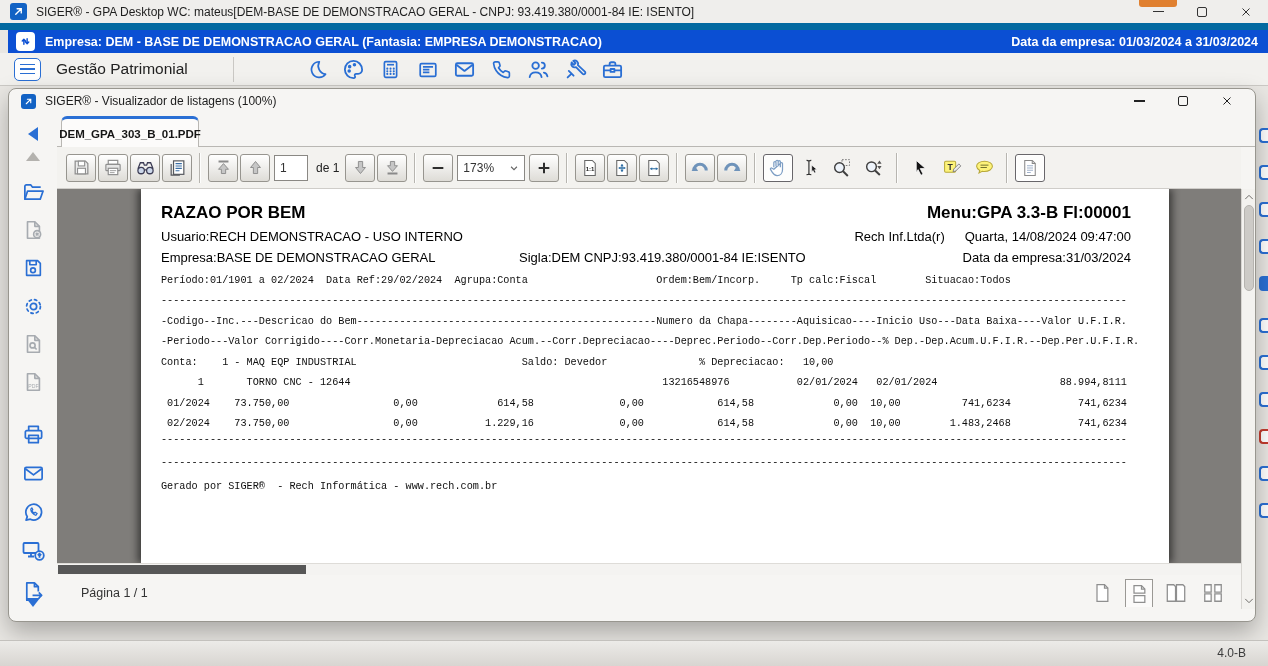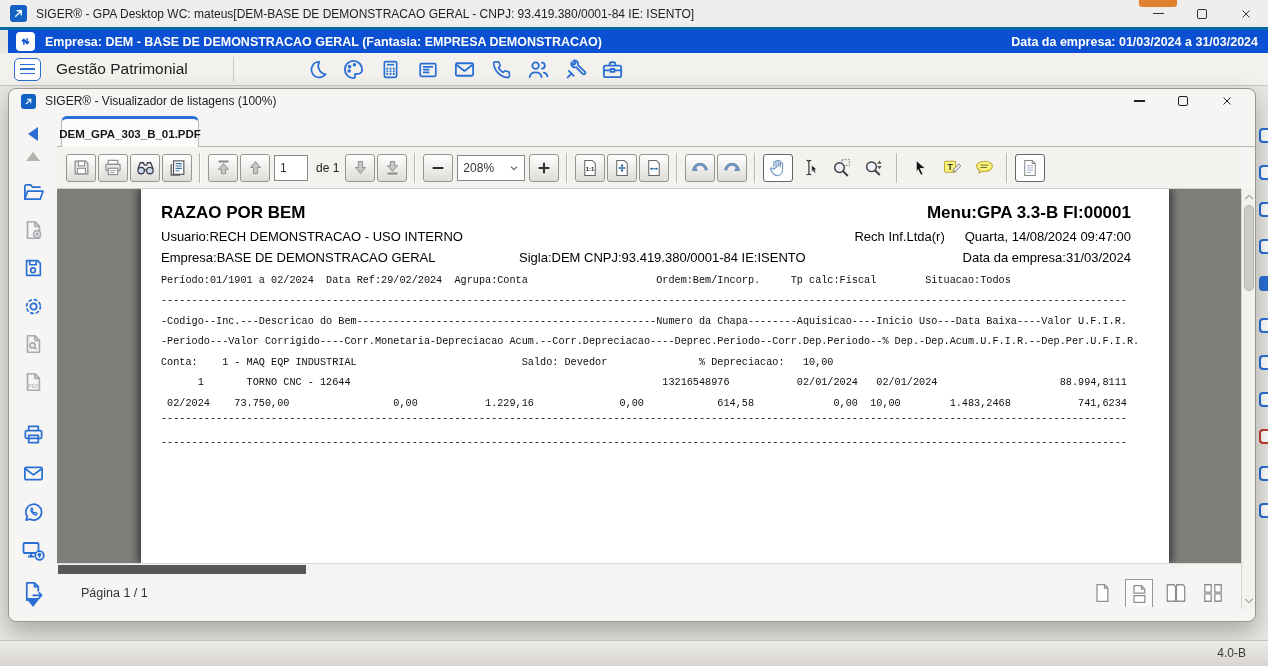--- a/index.html
+++ b/index.html
@@ -1,21 +1,21 @@
 <!DOCTYPE html>
 <html><head>
 <meta charset="utf-8">
 <style>
   *{margin:0;padding:0;box-sizing:border-box}
   html,body{width:1268px;height:666px}
   body{font-family:"Liberation Sans",sans-serif;background:#e9e7e3;overflow:hidden}
   .screen{position:relative;width:1268px;height:666px;background:#e9e7e3;overflow:hidden}
 
   
-  .titlebar{position:absolute;left:0;top:0;right:0;height:30px;background:#efeeec;border-bottom:3px solid #0369a1;display:flex;align-items:center}
+  .titlebar{position:absolute;left:0;top:0;right:0;height:30px;background:#efeeec;border-bottom:7px solid #0369a1;display:flex;align-items:center}
   .app-ico{width:17px;height:17px;border-radius:3px;background:#1262c4;margin:0 9px 0 10px;flex:0 0 auto;display:flex;align-items:center;justify-content:center}
   .titlebar .ttext{font-size:12px;color:#1e1e1e;white-space:nowrap}
   .winctl{margin-left:auto;display:flex;height:30px}
   .wc{width:44px;height:30px;display:flex;align-items:center;justify-content:center}
   .wc .bar{width:11px;height:1.5px;background:#333}
   .wc .box{width:10px;height:10px;border:1.5px solid #333;border-radius:2px}
   .notch{position:absolute;left:1139px;top:0;width:38px;height:7px;background:#e08030;border-radius:0 0 3px 3px}
 
   
   .cbar{position:absolute;left:8px;top:30px;right:0;height:23px;background:#0b4fd3;display:flex;align-items:center;color:#fff;font-weight:bold;font-size:12.5px}
@@ -396,21 +396,21 @@
                 <path d="M5 20.5h14" stroke="#8a8a8a" stroke-width="2.6"></path>
               </svg>
             </div>
           <div class="vsep"></div>
           <div class="tb">
               <svg width="16" height="16" viewBox="0 0 24 24">
                 <path d="M4 12h16" stroke="#2d2d2d" stroke-width="3"></path>
               </svg>
             </div>
           <div class="tinput zcombo">
-            <span>208%</span>
+            <span>173%</span>
             <svg width="10" height="10" viewBox="0 0 24 24" fill="none" stroke="#666" stroke-width="2.6">
                 <path d="M5 9l7 7 7-7"></path>
               </svg>
           </div>
           <div class="tb">
               <svg width="16" height="16" viewBox="0 0 24 24">
                 <path d="M4 12h16M12 4v16" stroke="#2d2d2d" stroke-width="3"></path>
               </svg>
             </div>
           <div class="vsep"></div>
@@ -517,23 +517,25 @@
               <span class="mid">Sigla:DEM CNPJ:93.419.380/0001-84 IE:ISENTO</span>
               <span>Data da empresa:31/03/2024</span>
             </div>
             <div class="mono pmono">Período:01/1901 a 02/2024  Data Ref:29/02/2024  Agrupa:Conta                     Ordem:Bem/Incorp.     Tp calc:Fiscal        Situacao:Todos</div>
             <div class="tblock">
               <div class="mline">--------------------------------------------------------------------------------------------------------------------------------------------------------------</div>
               <div class="mline">-Codigo--Inc.---Descricao do Bem-------------------------------------------------Numero da Chapa--------Aquisicao----Inicio Uso---Data Baixa----Valor U.F.I.R.</div>
               <div class="mline">-Periodo---Valor Corrigido----Corr.Monetaria-Depreciacao Acum.--Corr.Depreciacao----Deprec.Periodo--Corr.Dep.Periodo--% Dep.-Dep.Acum.U.F.I.R.--Dep.Per.U.F.I.R.</div>
               <div class="mline">Conta:    1 - MAQ EQP INDUSTRIAL                           Saldo: Devedor               % Depreciacao:   10,00</div>
               <div class="mline">      1       TORNO CNC - 12644                                                   13216548976           02/01/2024   02/01/2024                    88.994,8111</div>
+              <div class="mline"> 01/2024    73.750,00                 0,00             614,58              0,00            614,58             0,00  10,00          741,6234           741,6234</div>
               <div class="mline"> 02/2024    73.750,00                 0,00           1.229,16              0,00            614,58             0,00  10,00        1.483,2468           741,6234</div>
               <div class="mline rule2">--------------------------------------------------------------------------------------------------------------------------------------------------------------</div>
               <div class="mline rule3">--------------------------------------------------------------------------------------------------------------------------------------------------------------</div>
+              <div class="mline gfooter">Gerado por SIGER®  - Rech Informática - www.rech.com.br</div>
             </div>
           </div>
         </div>
 
         <div class="hscroll">
           <div class="hthumb"></div>
         </div>
 
         <div class="vstatus">
           <span class="pglabel">Página 1 / 1</span>

